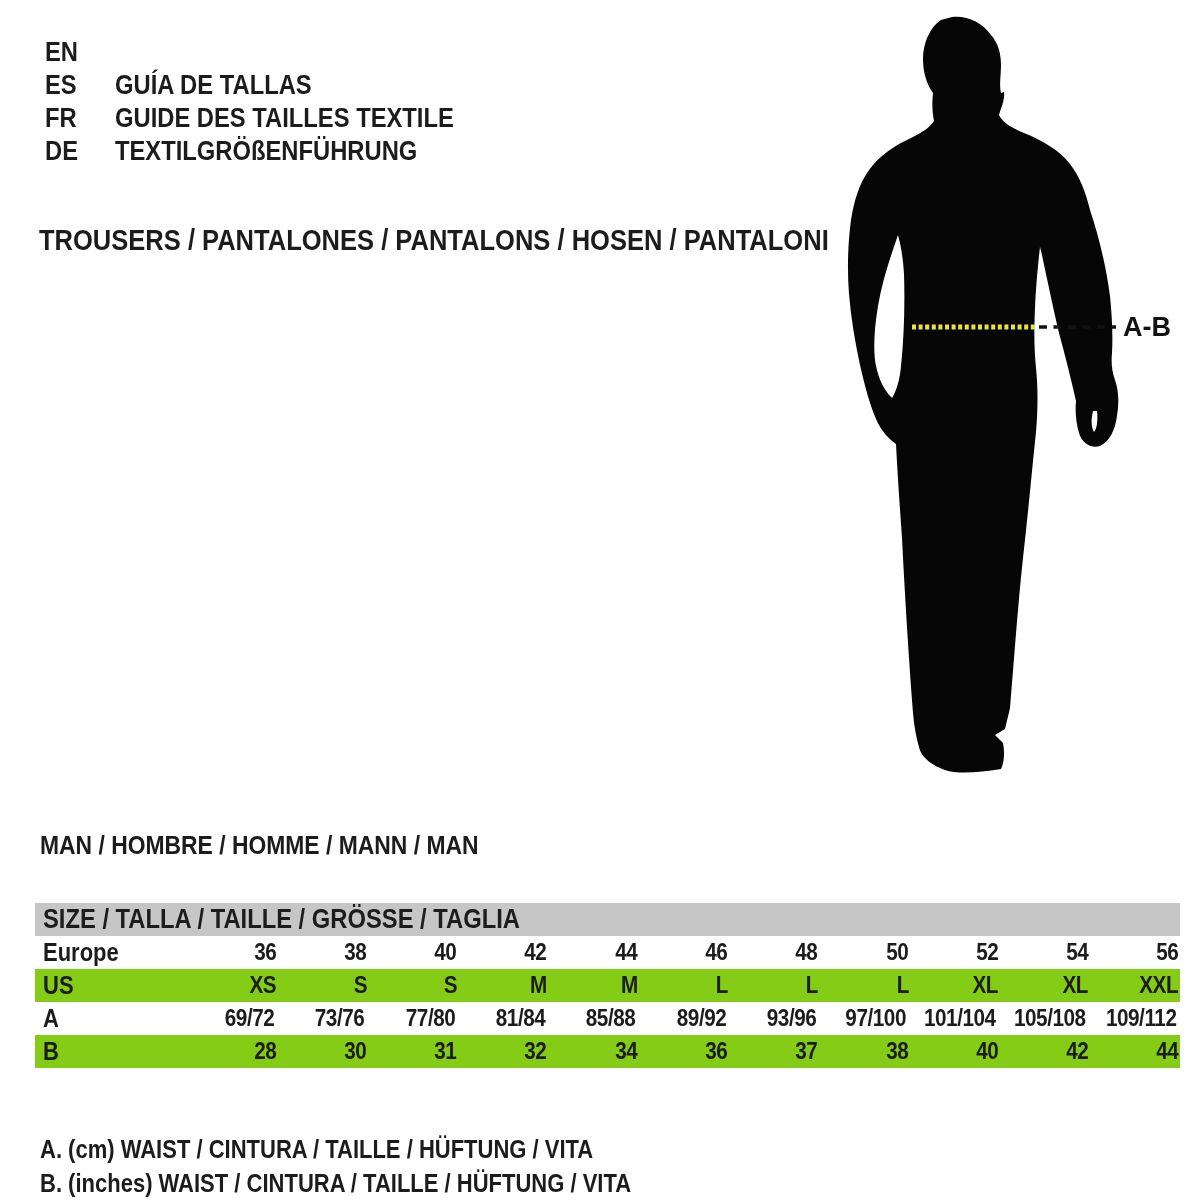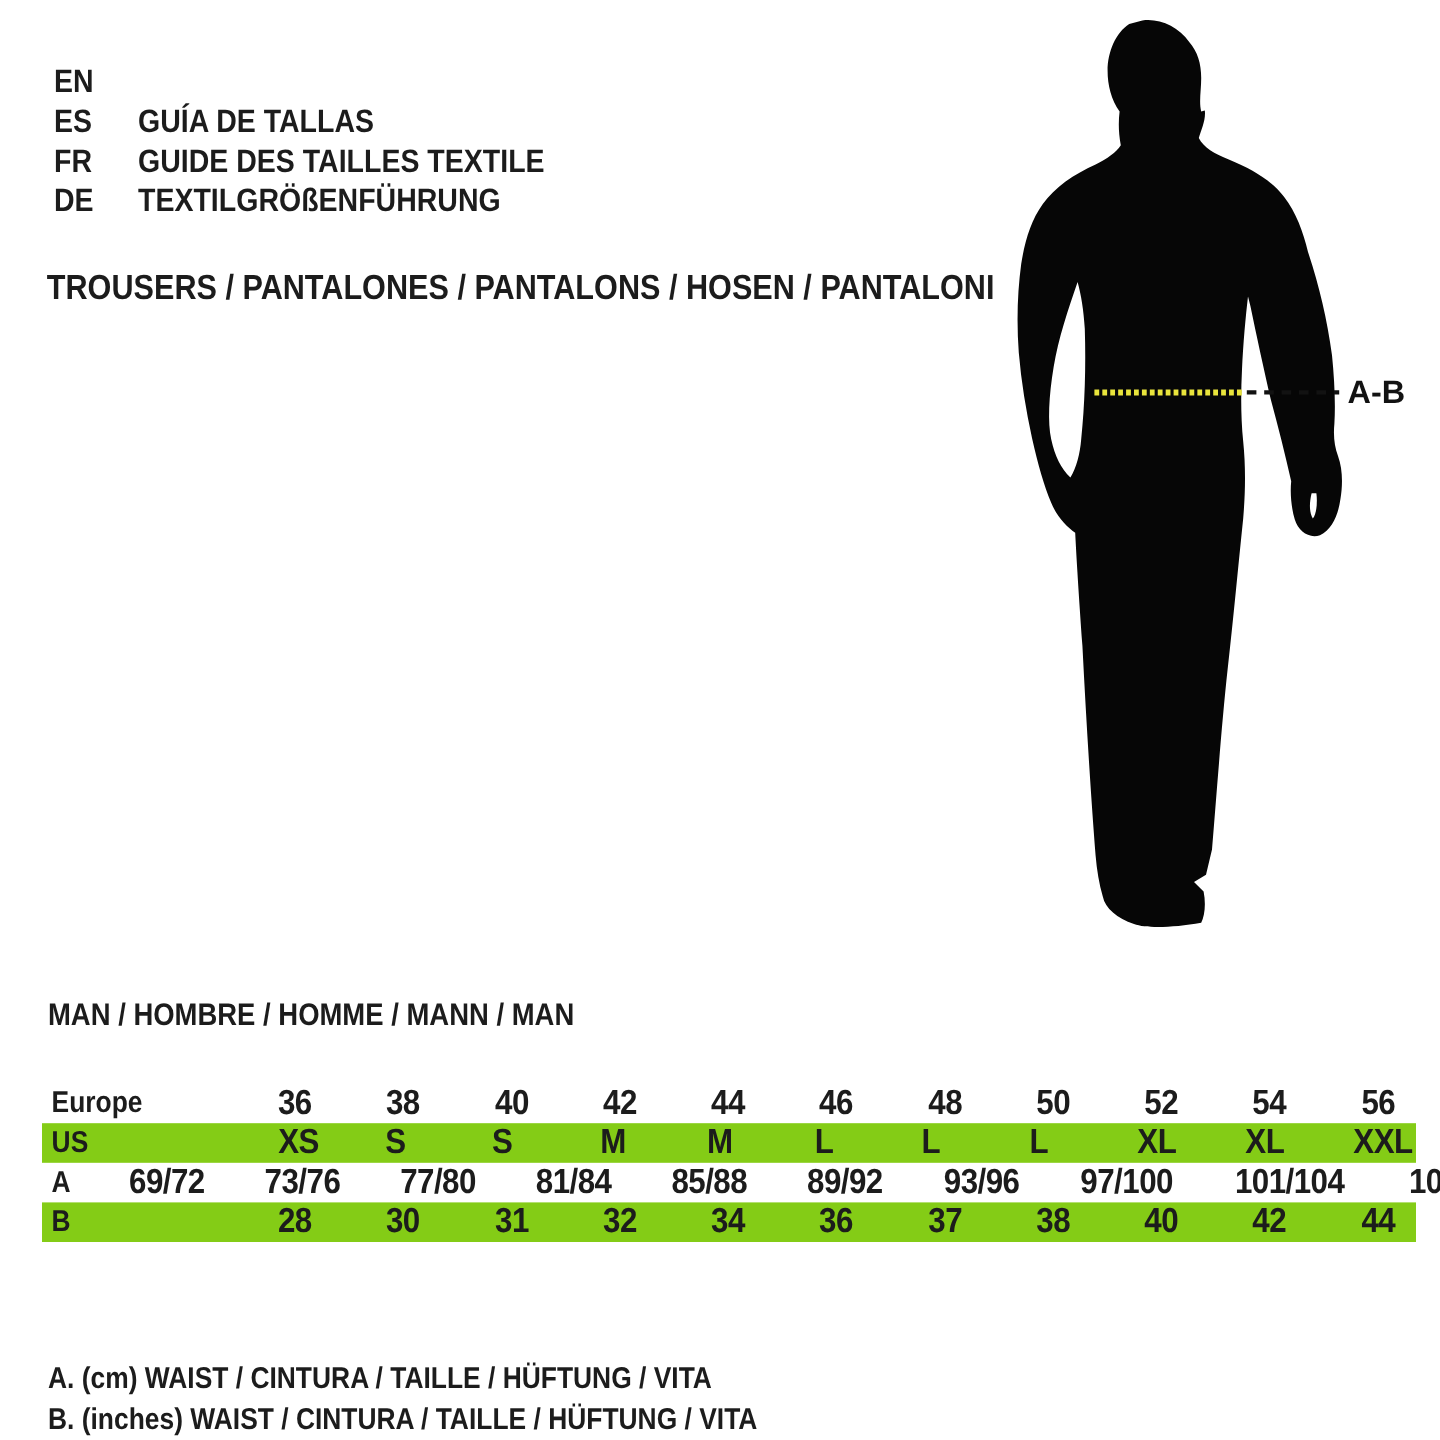--- a/index.html
+++ b/index.html
@@ -5,43 +5,43 @@
   html,body{margin:0;padding:0;}
   body{
     width:1200px;height:1200px;position:relative;background:#ffffff;
     font-family:"Liberation Sans",sans-serif;color:#1c1c1c;overflow:hidden;
   }
   .abs{position:absolute;}
   .cond{display:inline-block;transform:scaleX(0.88);transform-origin:0 50%;white-space:nowrap;}
   .condc{display:inline-block;transform:scaleX(0.9);transform-origin:50% 50%;white-space:nowrap;}
 
   
-  .lang-list{left:45px;top:52px;}
+  .lang-list{left:45px;top:36px;}
   .lang-row{display:flex;height:33px;align-items:center;}
   .lang-code{width:70px;font-size:27px;font-weight:700;}
   .lang-label{font-size:27px;font-weight:700;}
 
   
   .category-line{left:39px;top:224px;font-size:29px;font-weight:700;}
 
   
   .figure-svg{left:820px;top:0;width:380px;height:800px;}
 
   
   .gender-heading{left:40px;top:830px;font-size:26px;font-weight:700;}
 
   
   .size-table{left:35px;top:903px;width:1145px;}
   .st-header{height:33px;background:#c6c6c6;display:flex;align-items:center;
              padding-left:8px;box-sizing:border-box;font-size:27px;font-weight:700;}
-  .st-row{display:flex;height:33px;align-items:center;gap:43px;}
+  .st-row{display:flex;height:33px;align-items:center;}
   .st-row.stripe{background:#84cc16;}
   .st-label{width:152px;padding-left:8px;box-sizing:border-box;
             font-size:25px;font-weight:700;text-align:left;}
-  .st-cell{flex:1;text-align:left;font-size:29px;font-weight:700;letter-spacing:-0.5px;}
+  .st-cell{flex:1;text-align:right;font-size:23px;font-weight:700;letter-spacing:-0.5px;}
 
   
   .footnotes{left:40px;top:1132px;}
   .footnote{height:34px;display:flex;align-items:center;font-size:25px;font-weight:700;}
 </style>
 </head>
 <body>
 
 <div class="abs lang-list">
   <div class="lang-row">
@@ -122,20 +122,23 @@
   <line x1="92" y1="327" x2="216" y2="327" stroke="#e9e43c" stroke-width="5" stroke-dasharray="4 2.6"></line>
   <line x1="219" y1="327" x2="296" y2="327" stroke="#121212" stroke-width="3.4" stroke-dasharray="8 6.5"></line>
   <text x="303" y="336" font-size="27" font-weight="700" fill="#121212">A-B</text>
 </svg>
 
 <div class="abs gender-heading">
   <span class="cond">MAN / HOMBRE / HOMME / MANN / MAN</span>
 </div>
 
 <div class="abs size-table">
+  <div class="st-header">
+    <span class="cond">SIZE / TALLA / TAILLE / GRÖSSE / TAGLIA</span>
+  </div>
 
   <div class="st-row">
     <span class="st-label"><span class="cond">Europe</span></span>
     <span class="st-cell"><span class="condc">36</span></span>
     <span class="st-cell"><span class="condc">38</span></span>
     <span class="st-cell"><span class="condc">40</span></span>
     <span class="st-cell"><span class="condc">42</span></span>
     <span class="st-cell"><span class="condc">44</span></span>
     <span class="st-cell"><span class="condc">46</span></span>
     <span class="st-cell"><span class="condc">48</span></span>

